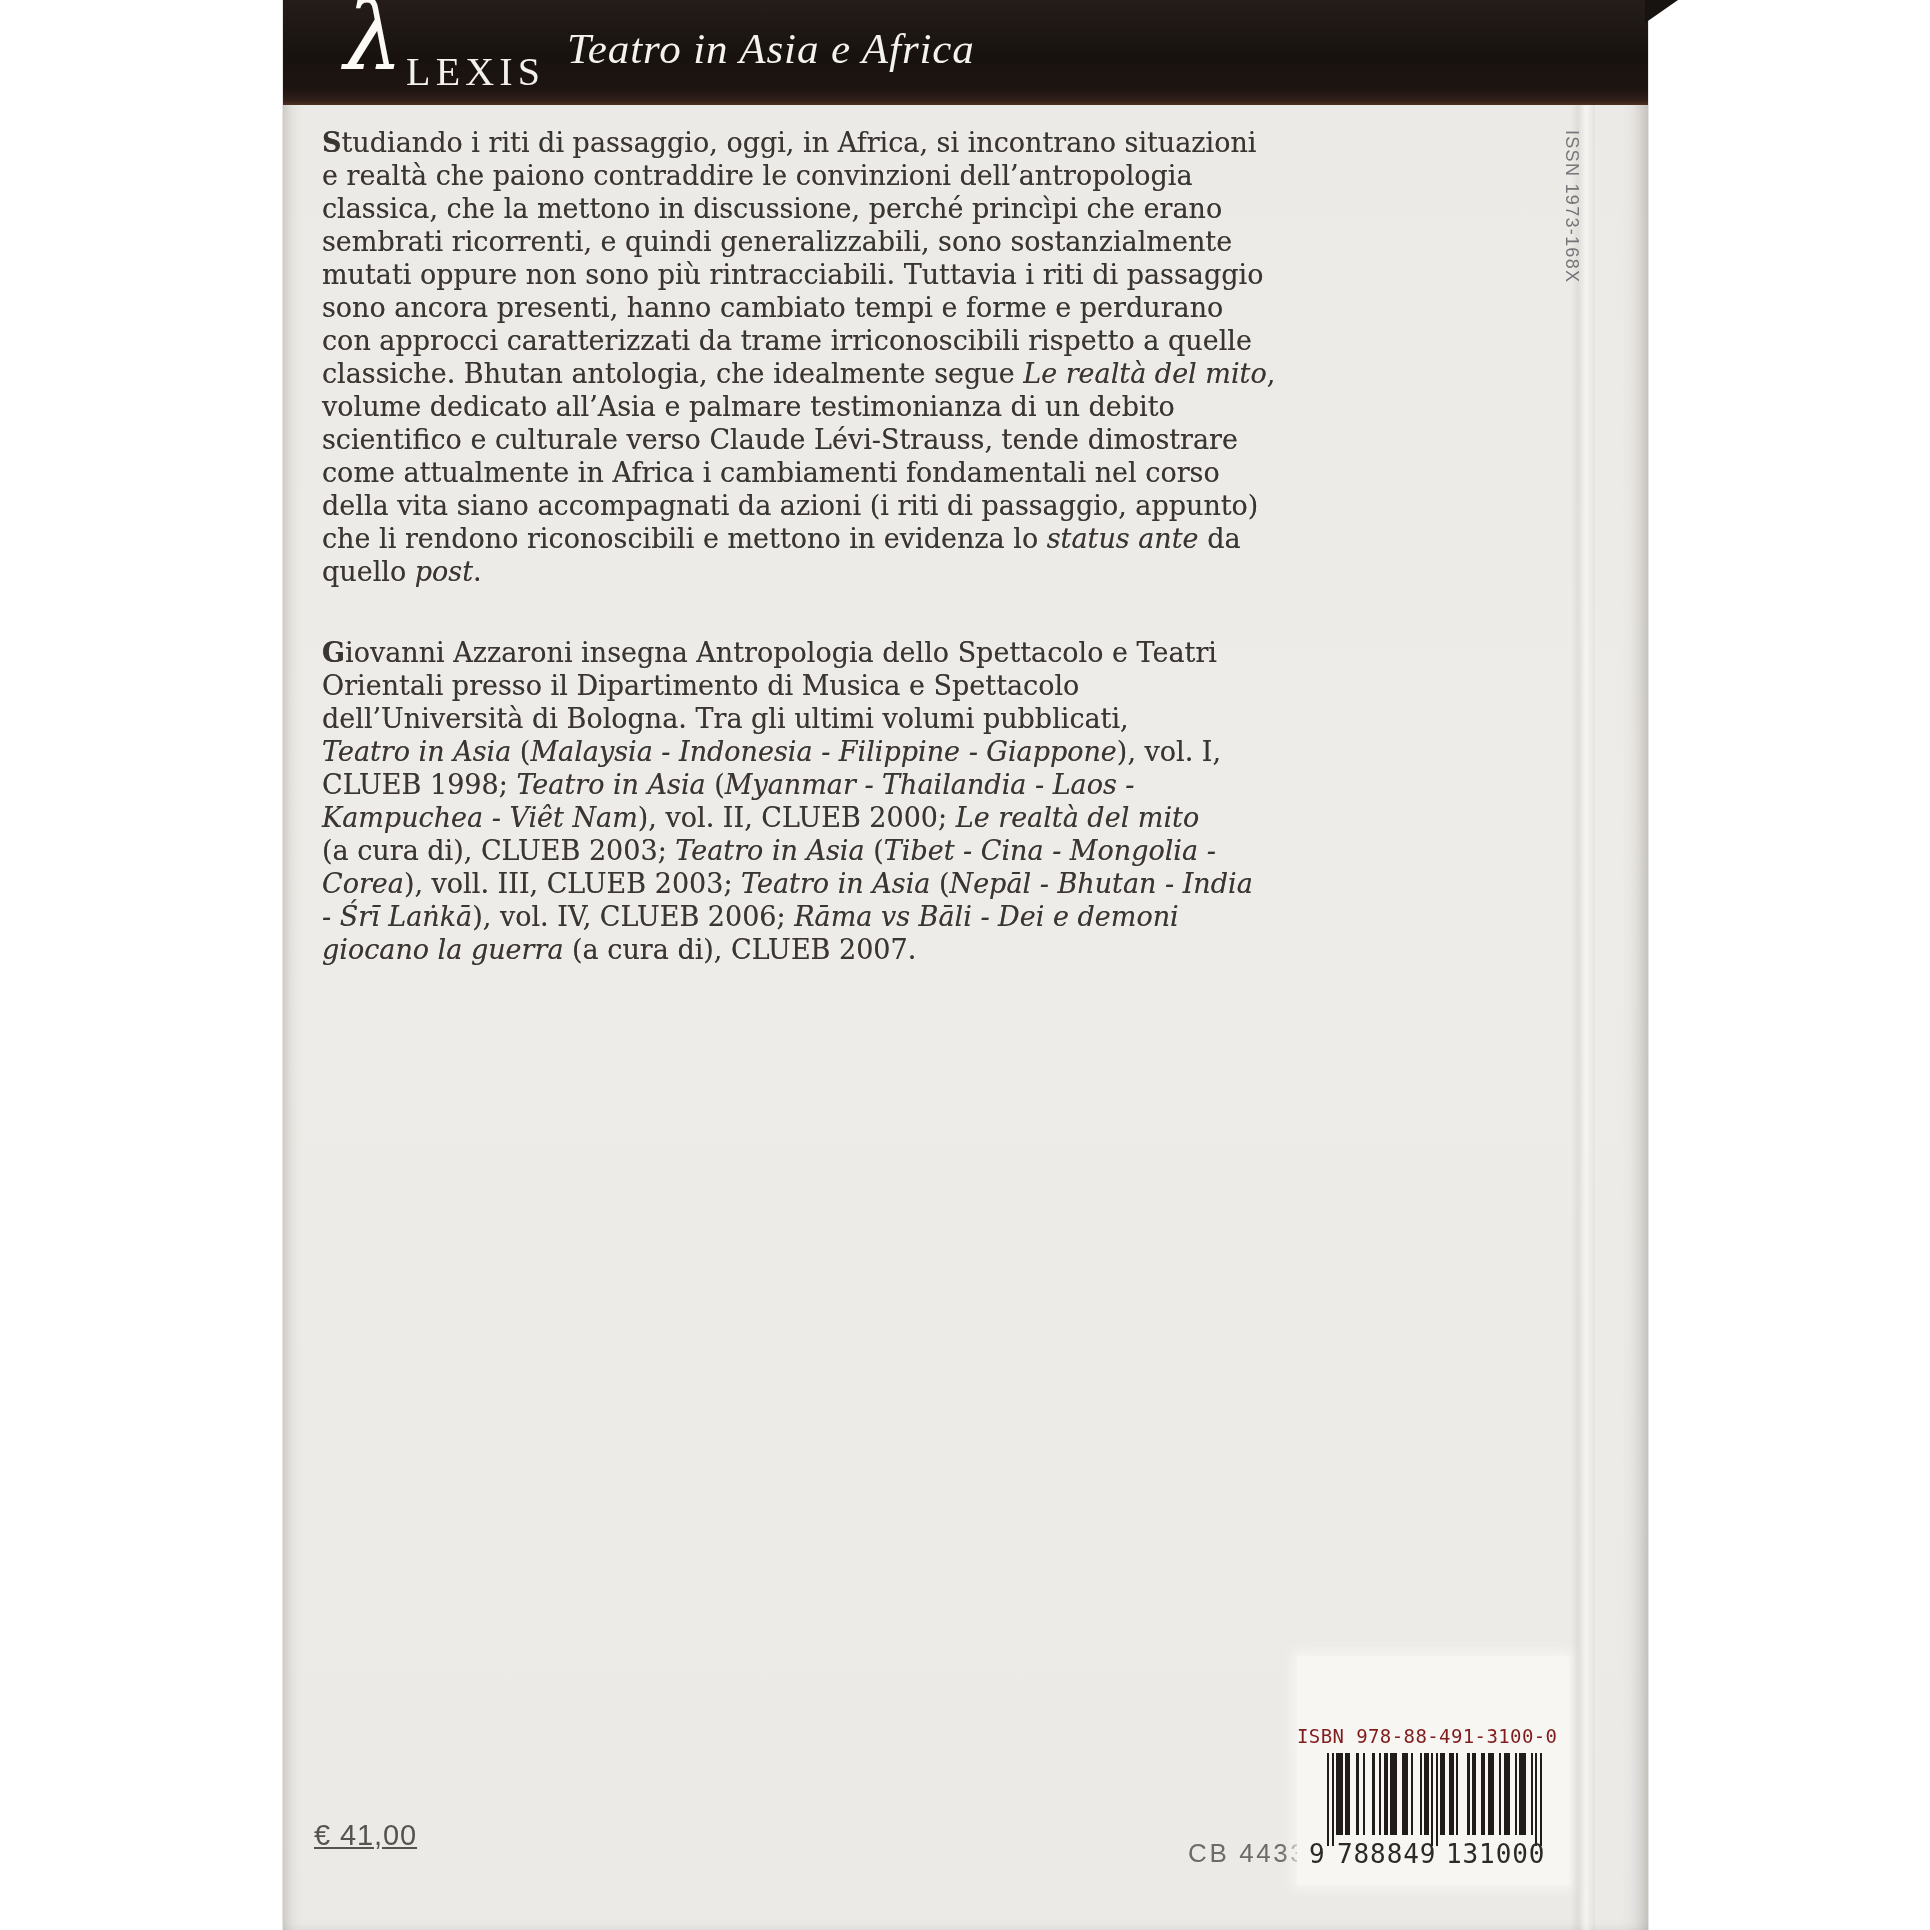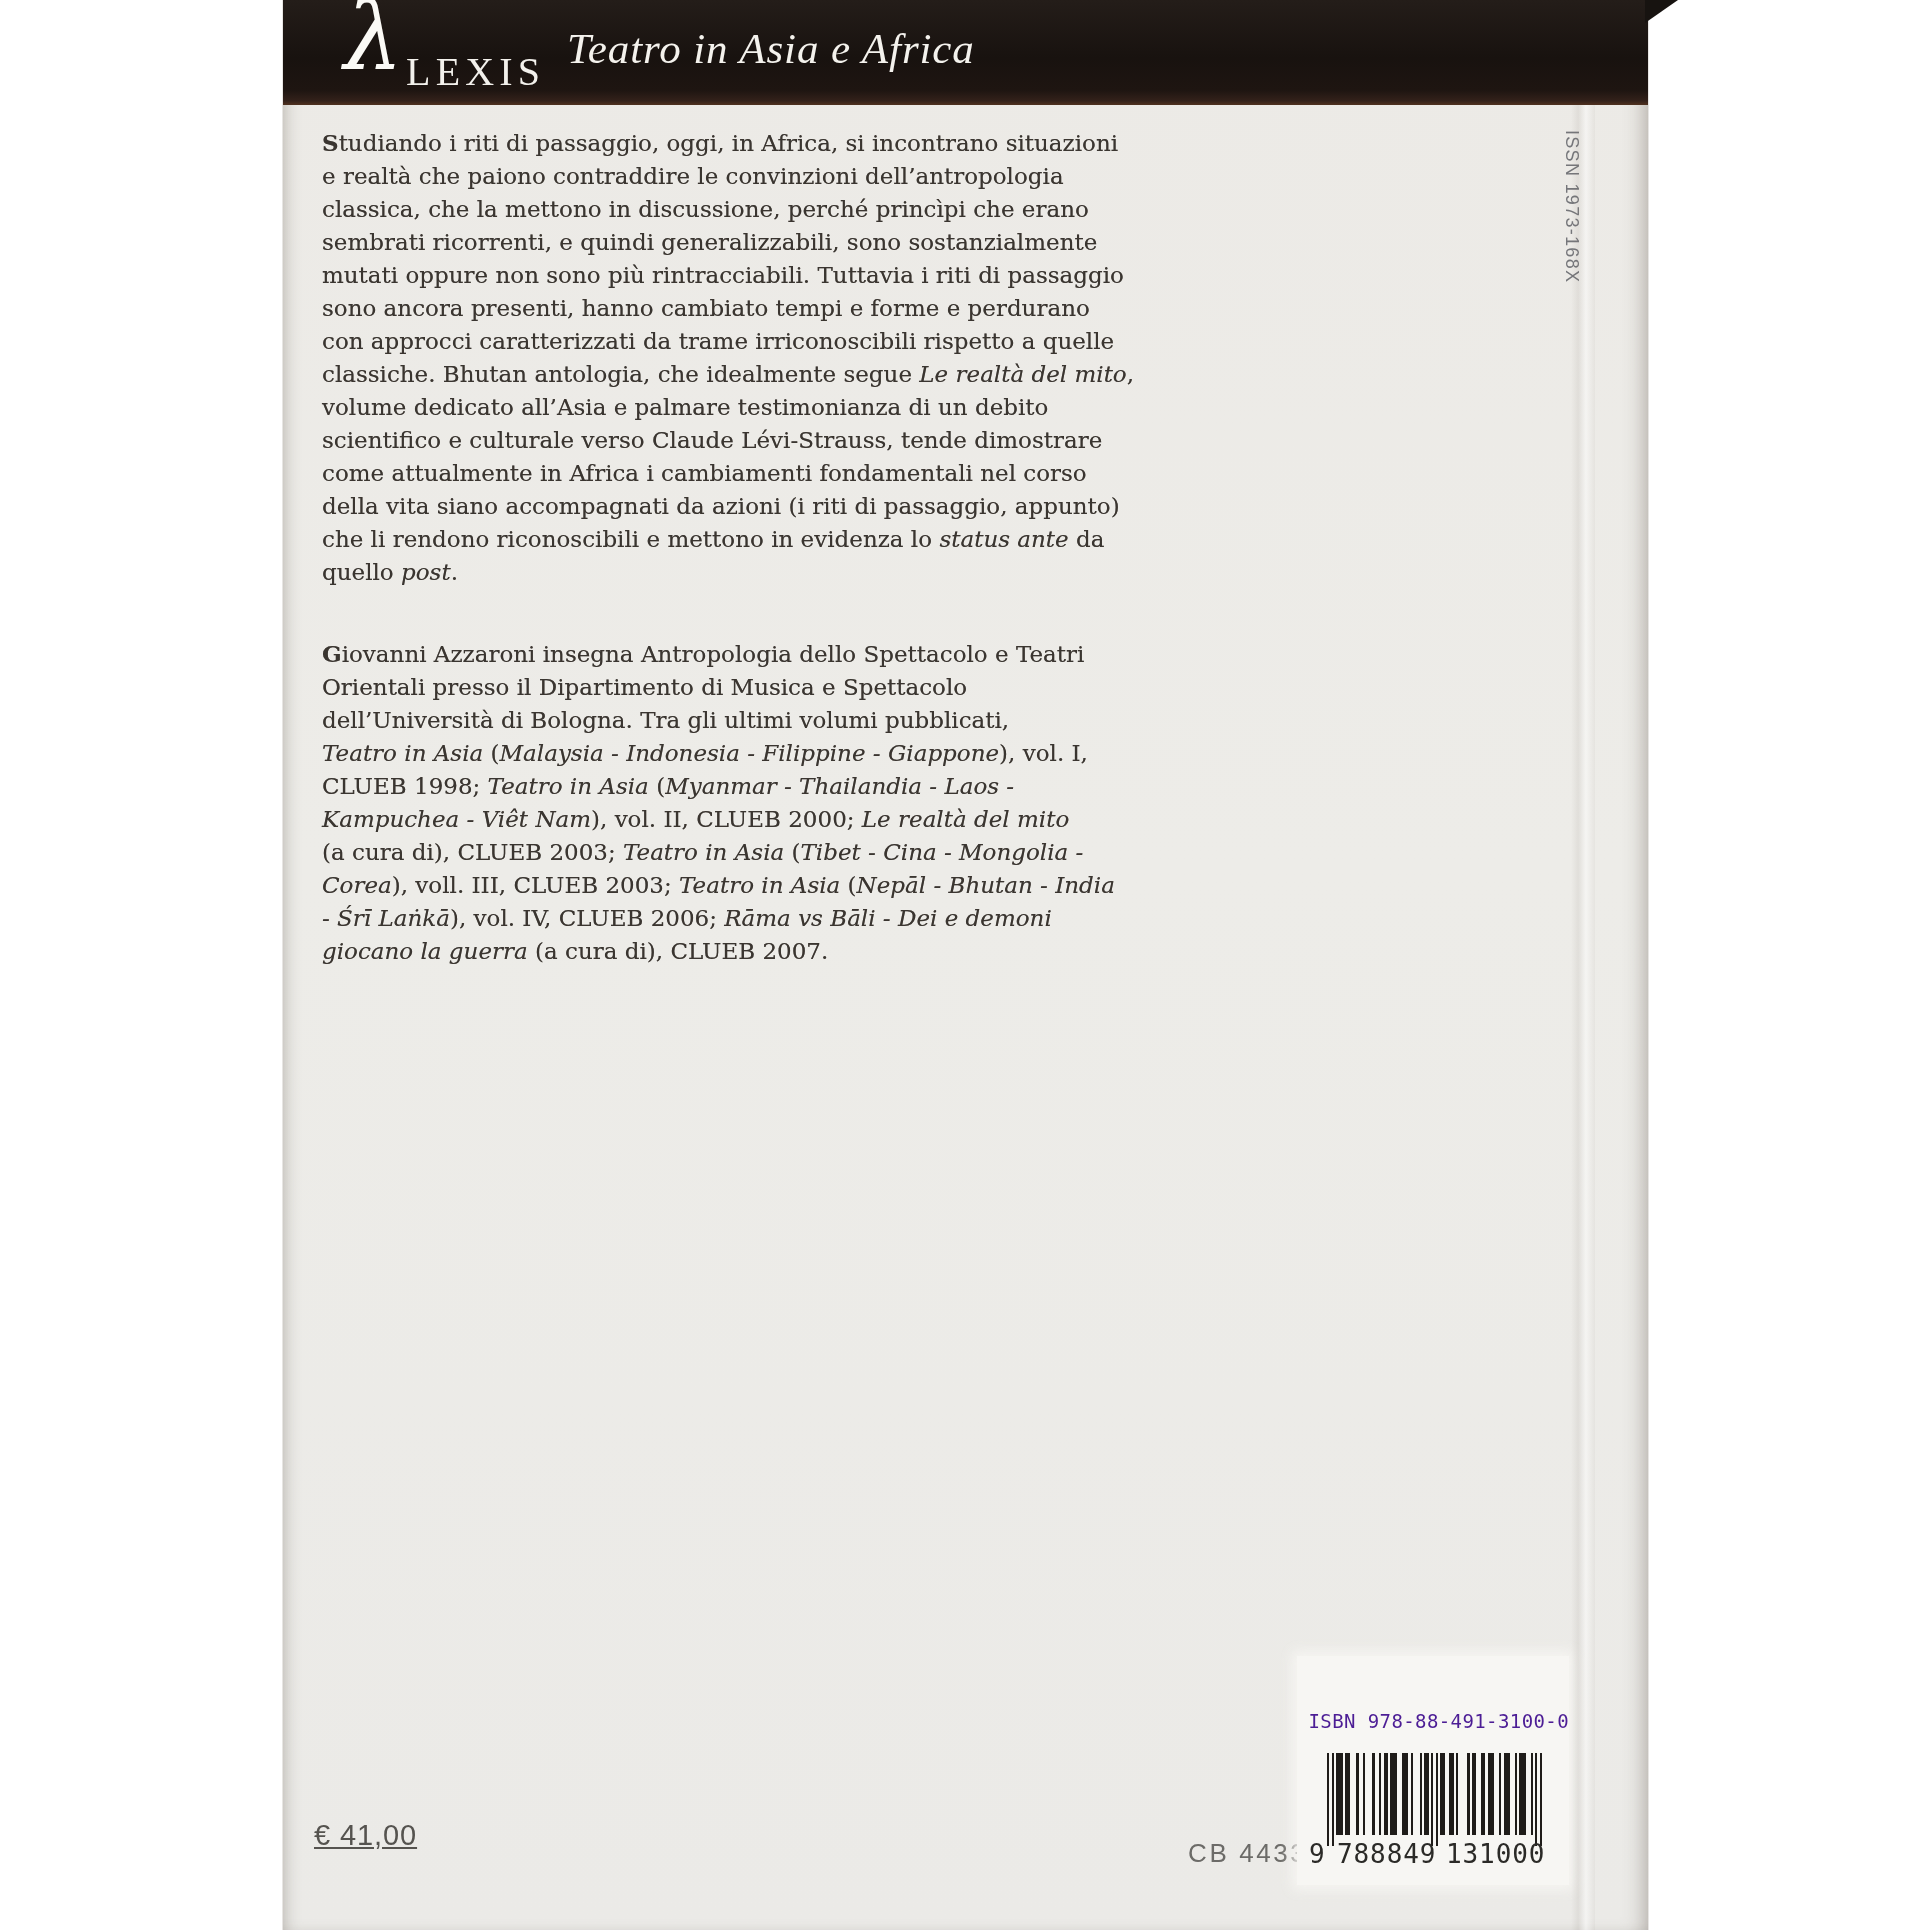--- a/index.html
+++ b/index.html
@@ -19,34 +19,34 @@
   .series{position:absolute;left:123px;top:32px;font-family:"Liberation Serif",serif;
           font-size:40px;line-height:1;letter-spacing:5.2px;color:#f3f1ec;margin-top:20px;}
   .band-title{position:absolute;left:284px;top:27px;font-family:Liberation Serif, serif;
           font-style:italic;font-size:43px;line-height:1;letter-spacing:0.9px;color:#f4f2ed;}
   
   .issn{position:absolute;left:1278px;top:130px;height:199px;
         writing-mode:vertical-rl;font-family:"Liberation Sans",sans-serif;
         font-size:18px;letter-spacing:1.3px;color:#75767a;}
   
   .textblock{position:absolute;left:39px;top:126px;width:1237px;color:#3a3530;}
-  .tline{font-size:23px;line-height:33px;white-space:nowrap;
+  .tline{font-size:27px;line-height:33px;white-space:nowrap;
          text-shadow:0 0 0.5px rgba(58,53,48,.55);}
   .tline .it{font-style:italic;}
   .tline .ld{font-weight:bold;}
   .para2{margin-top:48px;}
   
   .price{position:absolute;left:31px;top:1819px;font-family:"Liberation Sans",sans-serif;
          font-size:29px;color:#55534f;letter-spacing:0.9px;text-decoration:underline;}
   .cb{position:absolute;left:905px;top:1838px;font-family:"Liberation Sans",sans-serif;
       font-size:26px;color:#6c6b68;letter-spacing:2.6px;}
   .barcode-label{position:absolute;left:1014px;top:1656px;width:272px;height:229px;
       background:#f7f6f3;box-shadow:0 0 12px 5.2px rgba(247,246,243,.9);}
-  .isbn{position:absolute;left:0;top:54px;width:100%;text-align:right;
-        font-family:"DejaVu Sans Mono",monospace;font-size:19px;letter-spacing:0.4px;color:#4c1d95;}
+  .isbn{position:absolute;left:0;top:69px;width:100%;text-align:left;
+        font-family:"DejaVu Sans Mono",monospace;font-size:19px;letter-spacing:0.4px;color:#7f1d1d;}
   .bars{position:absolute;left:30px;top:97px;width:215px;height:93px;
         fill:#1f1c19;shape-rendering:crispEdges;}
   .bdigit{position:absolute;top:183px;font-family:"DejaVu Sans Mono",monospace;
           font-size:26px;color:#2b2a27;letter-spacing:0.9px;}
   .bd-lead{left:12px;}
   .bd-left{left:40px;width:102px;}
   .bd-right{left:149px;width:92px;text-align:center;}
   
   .crease{position:absolute;left:1288px;top:105px;bottom:0;width:24px;
       background:linear-gradient(90deg,rgba(115,105,95,0) 0%,rgba(115,105,95,.10) 30%,

